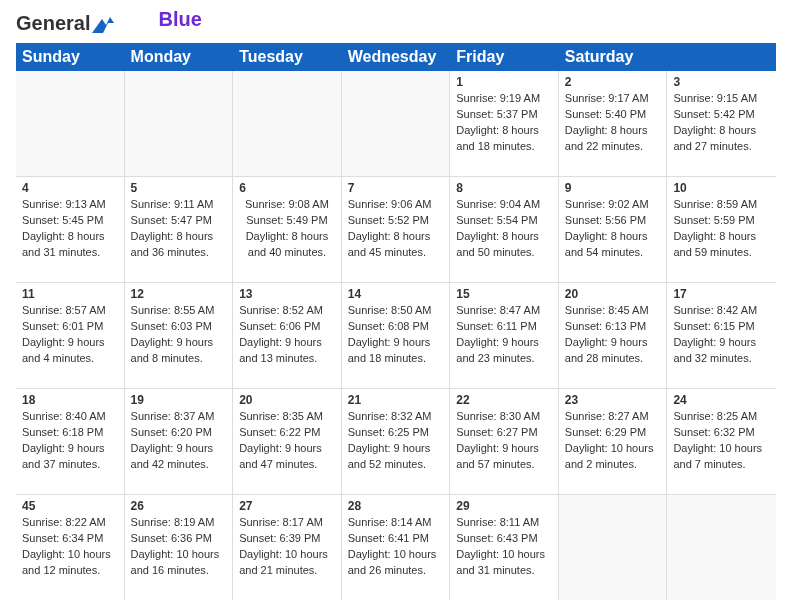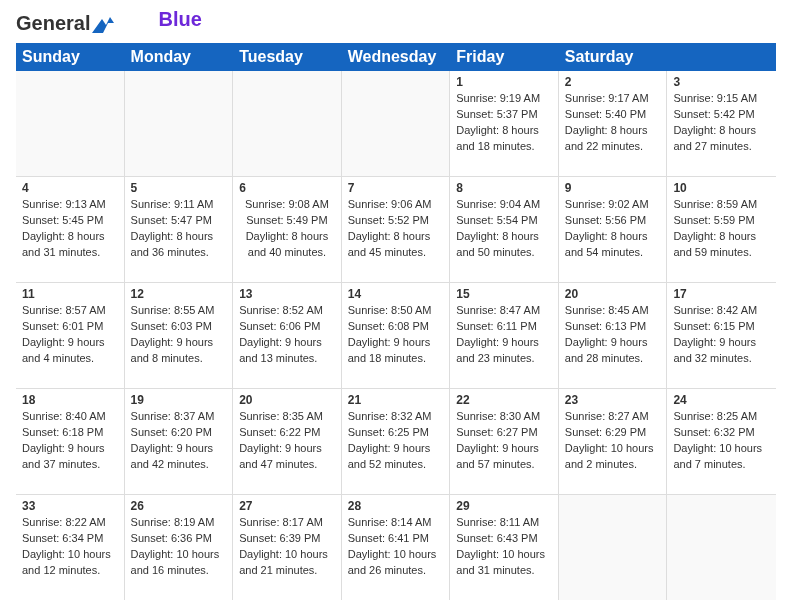--- a/index.html
+++ b/index.html
@@ -309,21 +309,21 @@
           <div class="cal-cell">
             <div class="day-num">24</div>
             <div class="cell-info" style="white-space: pre-line;">Sunrise: 8:25 AM
 Sunset: 6:32 PM
 Daylight: 10 hours
 and 7 minutes.</div>
           </div>
         </div>
         <div class="cal-row">
           <div class="cal-cell">
-            <div class="day-num">33</div>
+            <div class="day-num">45</div>
             <div class="cell-info" style="white-space: pre-line;">Sunrise: 8:22 AM
 Sunset: 6:34 PM
 Daylight: 10 hours
 and 12 minutes.</div>
           </div>
           <div class="cal-cell">
             <div class="day-num">26</div>
             <div class="cell-info" style="white-space: pre-line;">Sunrise: 8:19 AM
 Sunset: 6:36 PM
 Daylight: 10 hours

